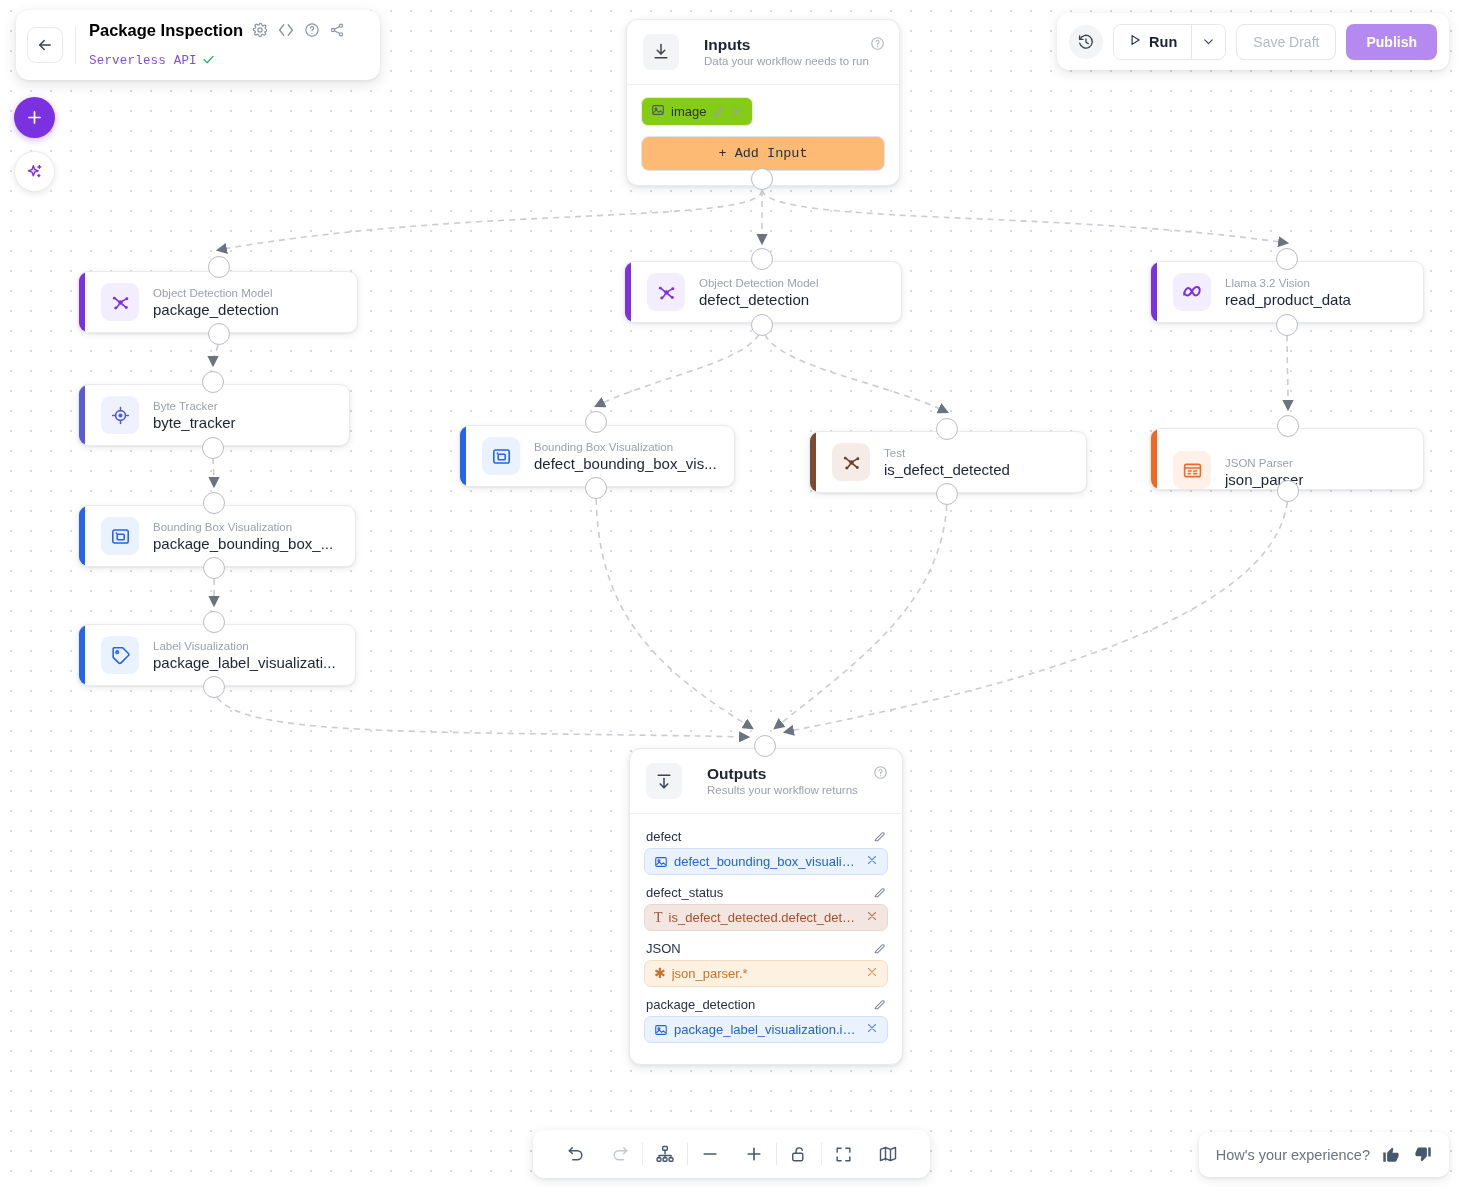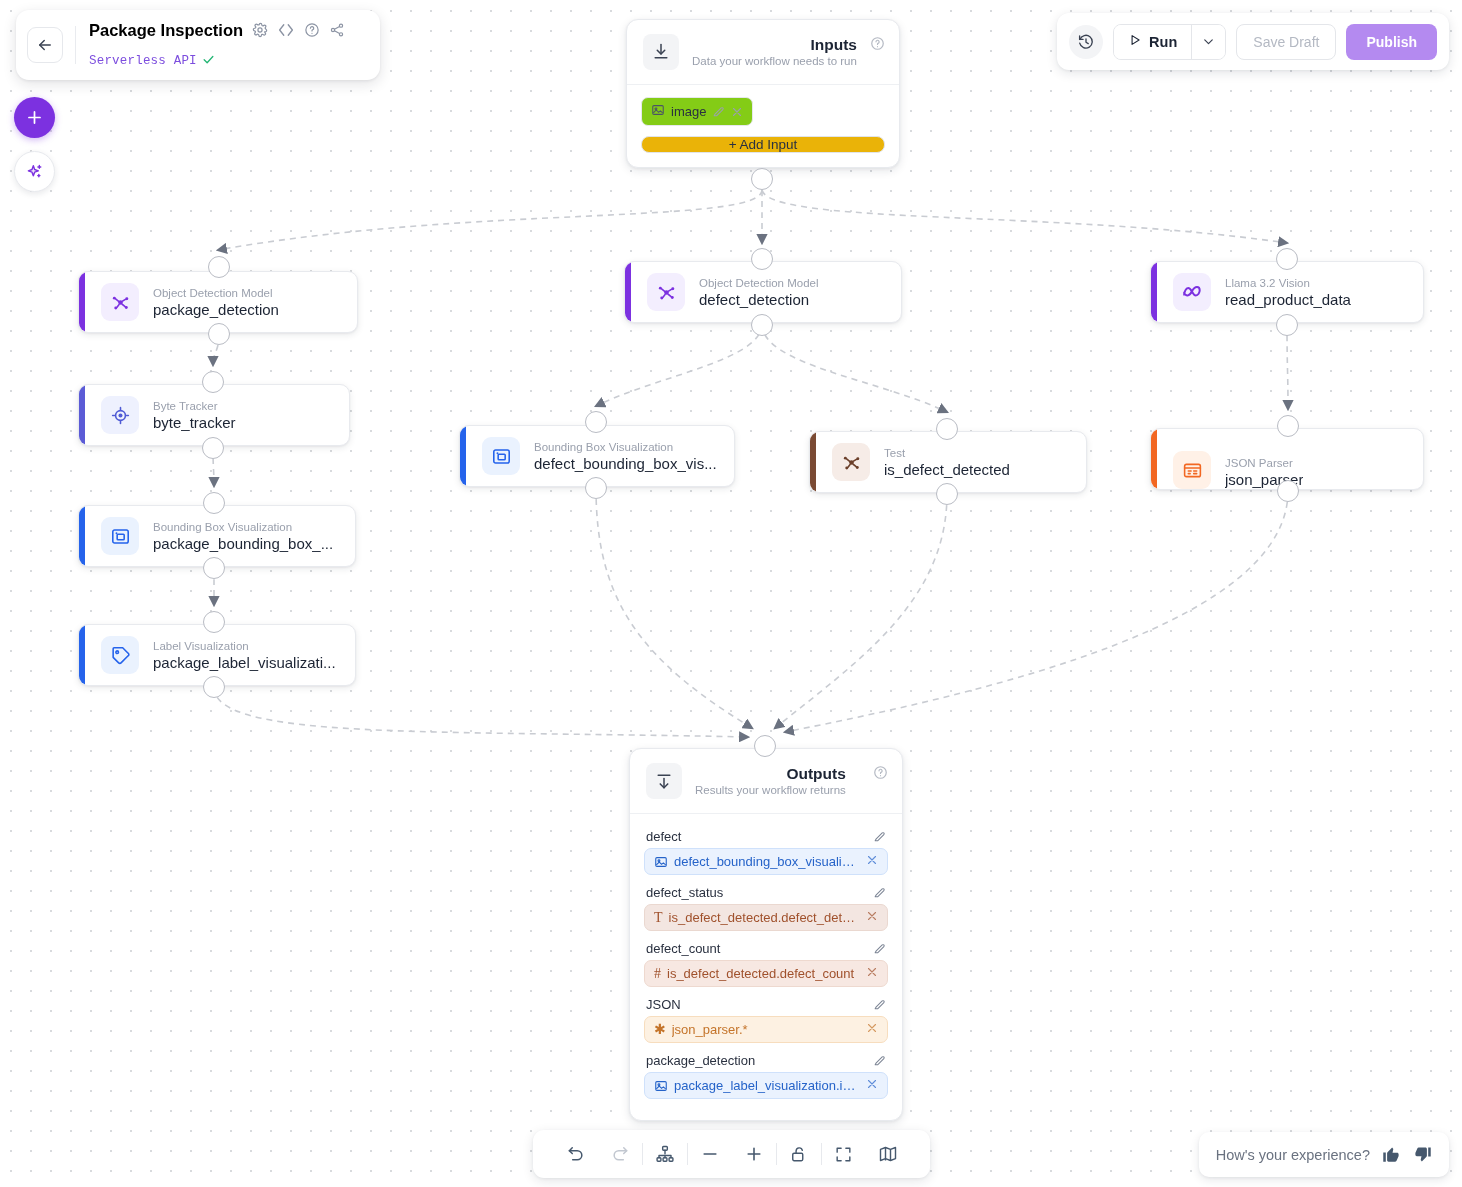--- a/index.html
+++ b/index.html
@@ -57,38 +57,38 @@
   .iopanel {
     position: absolute; z-index: 2; background: #fff;
     border: 1px solid #e8eaee; border-radius: 12px;
     box-shadow: 0 3px 10px rgba(22,28,45,.10), 0 1px 3px rgba(22,28,45,.06);
   }
   .iohead { display: flex; align-items: center; padding: 14px 16px; border-bottom: 1px solid #eef0f3; position: relative; }
   .iohead .boxicon {
     width: 36px; height: 36px; border-radius: 8px; background: #f3f4f6;
     display: flex; align-items: center; justify-content: center; flex: 0 0 36px;
   }
-  .iohead .iotitle { margin-left: 13px; text-align: right; }
+  .iohead .iotitle { margin-left: 25px; }
   .iohead .iotitle .t1 { font-size: 15.5px; font-weight: bold; color: #1c2434; line-height: 19px; }
   .iohead .iotitle .t2 { font-size: 11.5px; color: #9aa0ad; line-height: 15px; }
   .iohead .helpq { position: absolute; right: 14px; top: 16px; cursor: pointer; }
   .iobody { padding: 12px 14px 14px; }
 
   .chip {
     display: inline-flex; align-items: center; gap: 6px;
     background: #84cc16; border: 1px solid #e6e8ec; border-radius: 7px;
     padding: 5px 9px; font-size: 13px; color: #2a3140; cursor: pointer;
   }
   .chip .x, .chip .pencil { color: #9aa0ad; cursor: pointer; display: inline-flex; }
 
   .addbtn {
     display: block; width: 100%; text-align: center;
-    border: 1px solid #e1e4e9; border-radius: 8px; background: #eab308;
-    padding: 0 0; font-size: 13.5px; color: #2a3140; cursor: pointer;
-    font-family: Liberation Sans, sans-serif;
+    border: 1px solid #e1e4e9; border-radius: 8px; background: #fdba74;
+    padding: 9px 0; font-size: 13.5px; color: #2a3140; cursor: pointer;
+    font-family: Liberation Mono, monospace;
   }
 
   
   .orow { margin-bottom: 4px; }
   .olabelline { display: flex; align-items: center; justify-content: space-between; padding: 3px 2px 4px; }
   .olabel { font-size: 13px; color: #2a3140; }
   .ochip {
     display: flex; align-items: center; gap: 6px;
     border-radius: 7px; padding: 5px 9px; font-size: 13px;
     margin-bottom: 7px; cursor: pointer;
@@ -476,39 +476,20 @@
                 <svg width="13" height="13" viewBox="0 0 24 24" fill="none" stroke="#7b8494" stroke-width="1.9" stroke-linecap="round" stroke-linejoin="round">
                   <path d="M4 20h4.5L20 8.5a2.1 2.1 0 0 0-3-3L5.5 17 4 20z"></path>
                 </svg>
               </span>
             </div>
             <div class="ochip txt">
               <span class="ticon">
                 <span style="font-family:'Liberation Serif',serif;font-size:14px;line-height:1;">T</span>
               </span>
               <span class="otext">is_defect_detected.defect_detec...</span>
-              <span class="x"><svg width="12" height="12" viewBox="0 0 24 24" fill="none" stroke="currentColor" stroke-width="2.2" stroke-linecap="round">
-                  <path d="M5 5l14 14M19 5 5 19"></path>
-                </svg></span>
-            </div>
-          </div>
-          <div class="orow">
-            <div class="olabelline">
-              <span class="olabel">defect_count</span>
-              <span style="display:inline-flex;cursor:pointer;">
-                <svg width="13" height="13" viewBox="0 0 24 24" fill="none" stroke="#7b8494" stroke-width="1.9" stroke-linecap="round" stroke-linejoin="round">
-                  <path d="M4 20h4.5L20 8.5a2.1 2.1 0 0 0-3-3L5.5 17 4 20z"></path>
-                </svg>
-              </span>
-            </div>
-            <div class="ochip num">
-              <span class="ticon">
-                <span style="font-family:'Liberation Serif',serif;font-size:14px;line-height:1;">#</span>
-              </span>
-              <span class="otext">is_defect_detected.defect_count</span>
               <span class="x"><svg width="12" height="12" viewBox="0 0 24 24" fill="none" stroke="currentColor" stroke-width="2.2" stroke-linecap="round">
                   <path d="M5 5l14 14M19 5 5 19"></path>
                 </svg></span>
             </div>
           </div>
           <div class="orow">
             <div class="olabelline">
               <span class="olabel">JSON</span>
               <span style="display:inline-flex;cursor:pointer;">
                 <svg width="13" height="13" viewBox="0 0 24 24" fill="none" stroke="#7b8494" stroke-width="1.9" stroke-linecap="round" stroke-linejoin="round">

